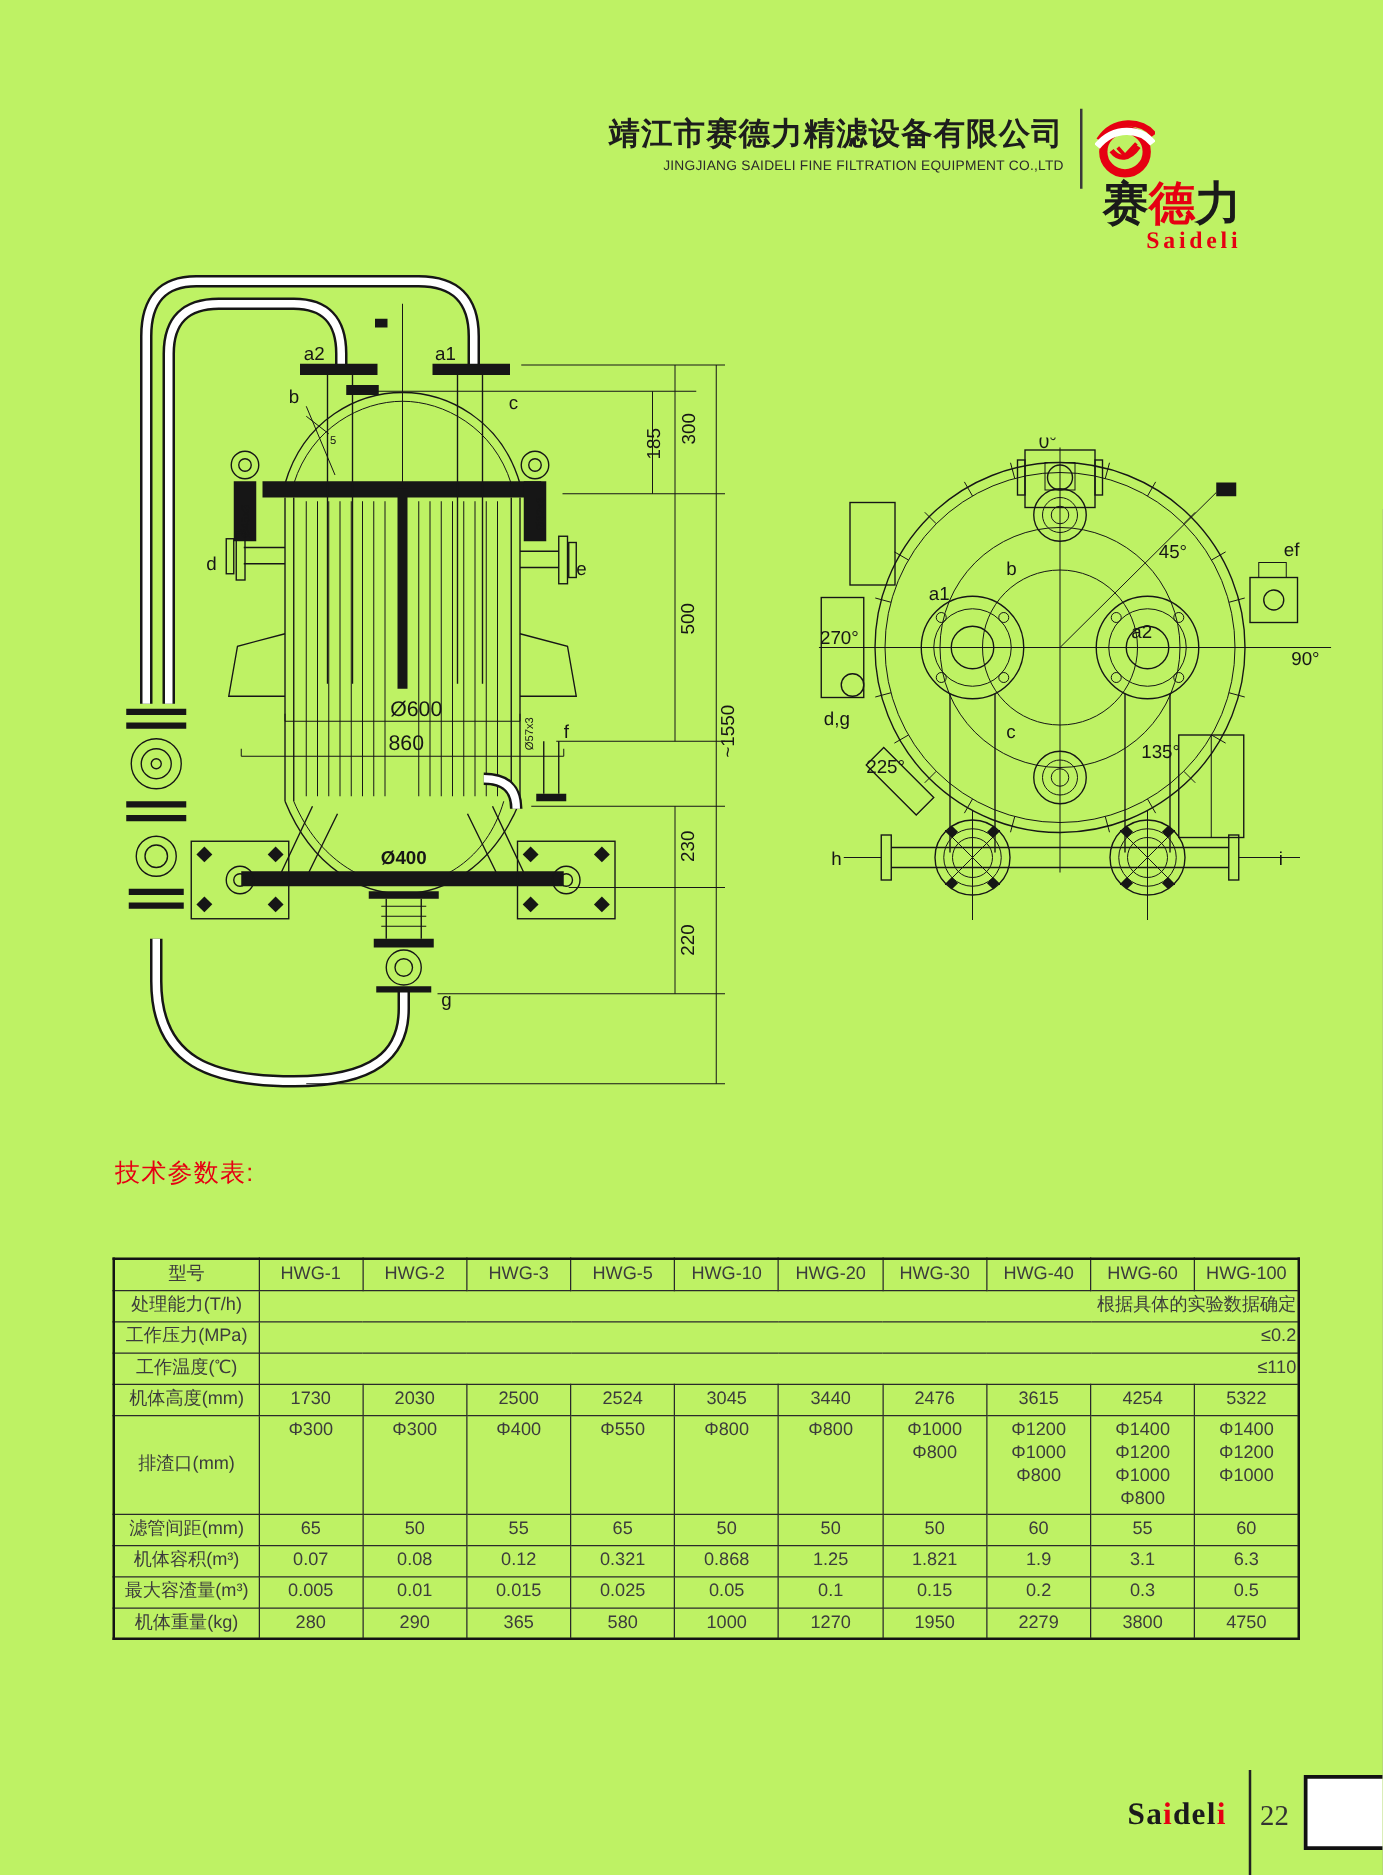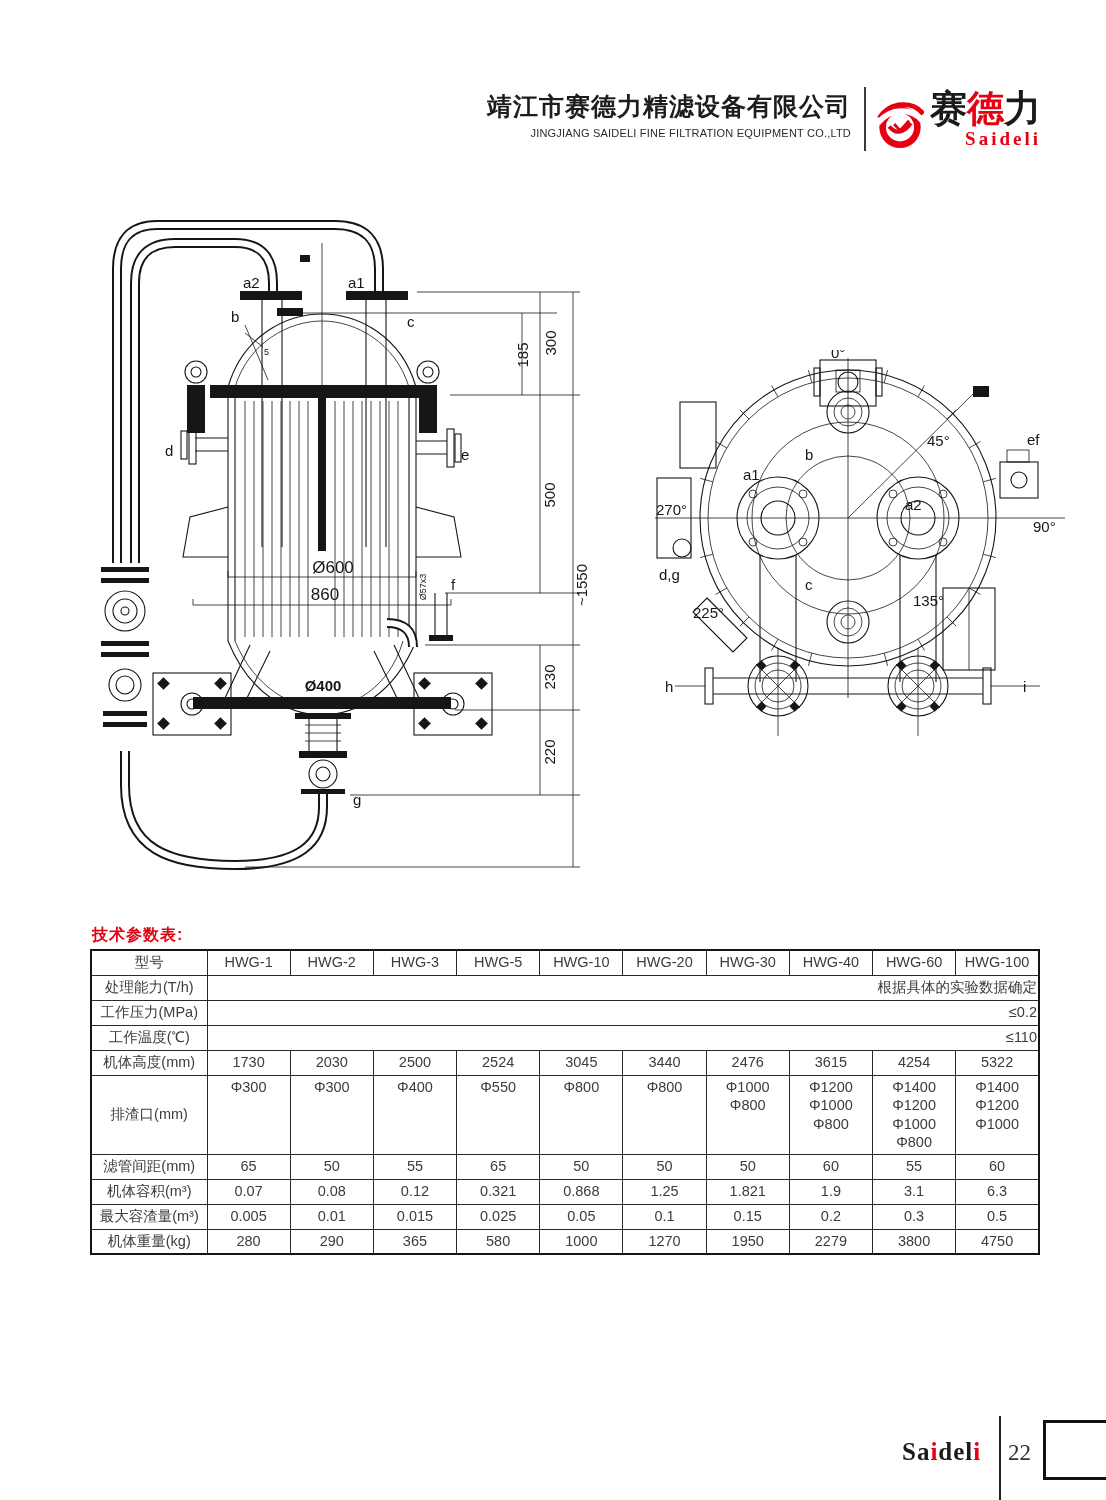--- a/index.html
+++ b/index.html
@@ -1,48 +1,48 @@
 <!DOCTYPE html>
 <html><head>
 <meta charset="utf-8">
 <style>
   * { margin:0; padding:0; box-sizing:border-box; }
   body { background:#9a9a9a; font-family:"Liberation Sans",sans-serif; }
   #page {
-    position:relative; width:1106px; height:1500px; background:#ffffff;
+    position:relative; width:1106px; height:1500px; background:#bef264;
     overflow:hidden; margin:0 auto; color:#1a1a1a;
   }
   
   .company-block { position:absolute; top:90px; right:255px; text-align:right; }
   .company-cn { font-size:25px; font-weight:bold; color:#1d1d1d; letter-spacing:1px; white-space:nowrap; }
   .company-en { font-size:11px; color:#2b2b2b; margin-top:4px; letter-spacing:0.2px; white-space:nowrap; }
   .header-divider { position:absolute; left:864px; top:87px; width:2px; height:64px; background:#3a3a3a; }
-  .logo-block { position:absolute; left:876px; top:90px; display:flex; align-items:flex-end; }
+  .logo-block { position:absolute; left:876px; top:90px; display:flex; align-items:flex-start;flex-direction:column; }
   .logo-emblem { width:48px; height:52px; margin-top:2px; }
   .logo-text-col { margin-left:6px; }
   .logo-cn { font-size:37px; font-weight:bold; line-height:1.0; letter-spacing:0; white-space:nowrap; }
   .logo-cn .red { color:#e60012; }
   .logo-en { font-family:"Liberation Serif",serif; font-weight:bold; font-size:19px;
              color:#e60012; letter-spacing:3px; text-align:right; margin-top:1px; }
   
   .drawing { position:absolute; }
   .drawing svg { display:block; }
   .dwg-line  { stroke:#161616; stroke-width:1.1; fill:none; }
   .dwg-thin  { stroke:#161616; stroke-width:0.8; fill:none; }
   .dwg-fill  { fill:#161616; stroke:none; }
   .pipe-out  { stroke:#161616; stroke-width:10; fill:none; stroke-linecap:butt; }
   .pipe-in   { stroke:#ffffff; stroke-width:6;  fill:none; stroke-linecap:butt; }
   .dwg-label { font-family:"Liberation Sans",sans-serif; font-size:15px; fill:#161616; }
   .dwg-dim   { font-family:"Liberation Sans",sans-serif; font-size:15px; fill:#161616; }
   .dwg-dim-big { font-family:"Liberation Sans",sans-serif; font-size:17px; fill:#161616; }
   .dwg-dim-sm  { font-family:"Liberation Sans",sans-serif; font-size:9px;  fill:#161616; }
   .dwg-bold  { font-family:"Liberation Sans",sans-serif; font-size:15px; font-weight:bold; fill:#161616; }
   
-  .table-title { position:absolute; left:92px; top:925px; font-size:16px; font-weight:bold; color:#e60012; letter-spacing:1px; }
-  .param-table { position:absolute; left:90px; top:949px; width:950px;
+  .table-title { position:absolute; left:92px; top:925px; font-size:20px; font-weight:normal; color:#e60012; letter-spacing:1px; }
+  .param-table { position:absolute; left:90px; top:1006px; width:950px;
                  border-collapse:collapse; table-layout:fixed;
                  font-size:14.5px; color:#3c3c3c; border:2px solid #141414; }
   .param-table td { border:1px solid #2a2a2a; text-align:center; vertical-align:middle;
                     padding:2px 1px; height:25px; white-space:pre-line; line-height:1.28; }
   .param-table td.vtop { vertical-align:top; }
   .param-table .span-cell { text-align:right; }
   
   .footer-brand { position:absolute; left:902px; top:1438px; font-family:"Liberation Serif",serif;
                   font-weight:bold; font-size:25px; color:#1b1b1b; letter-spacing:1px; }
   .footer-brand .red { color:#e60012; }

